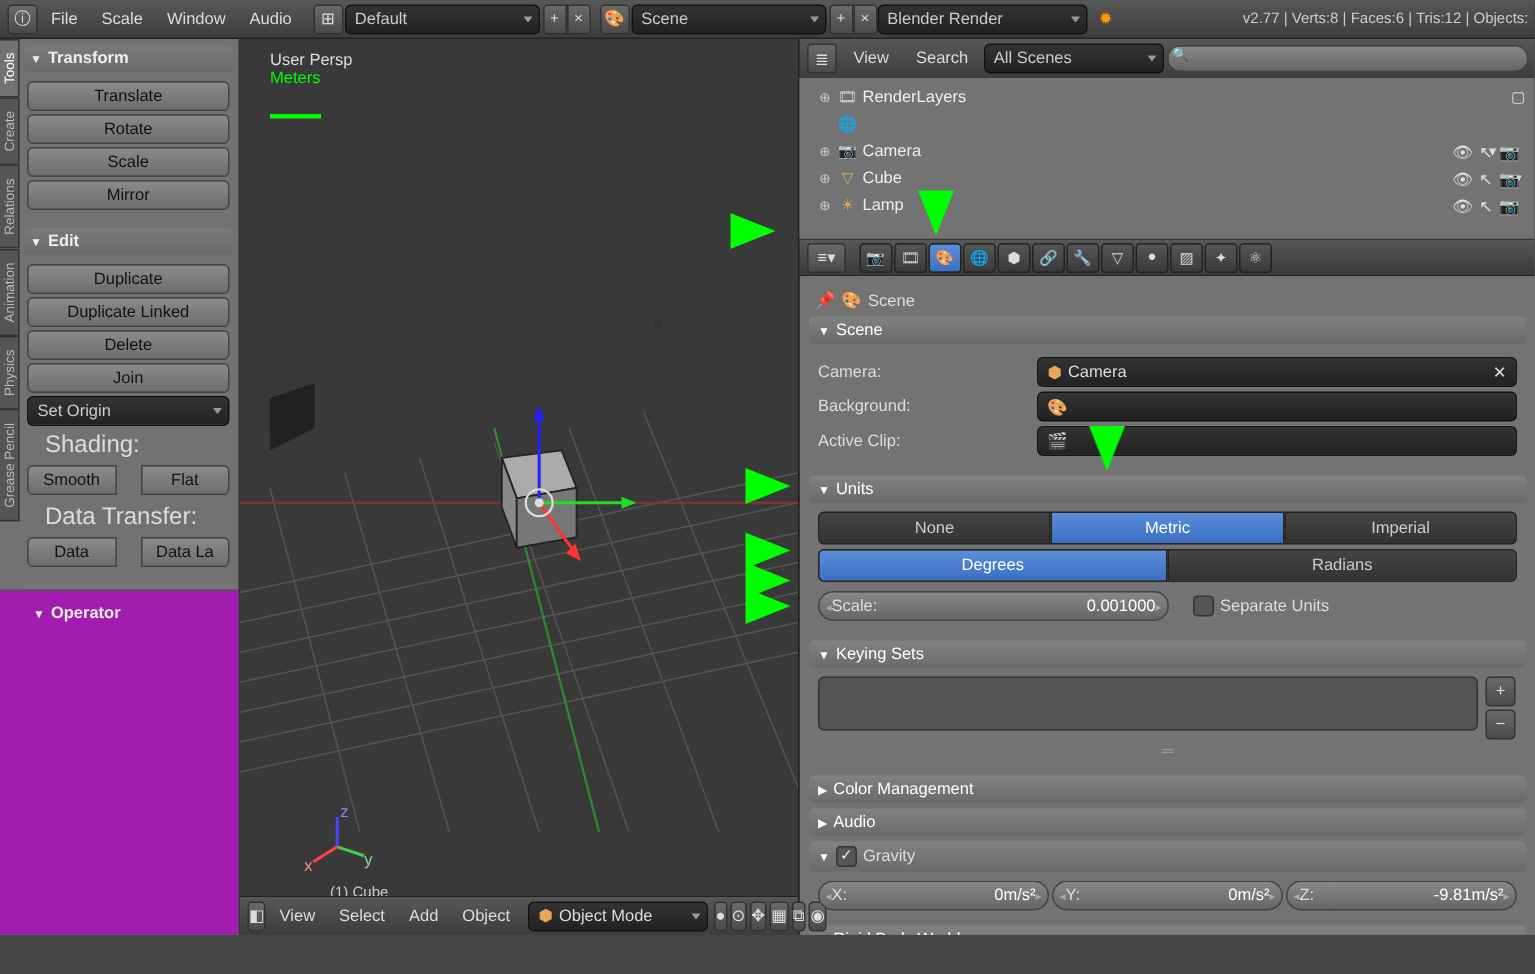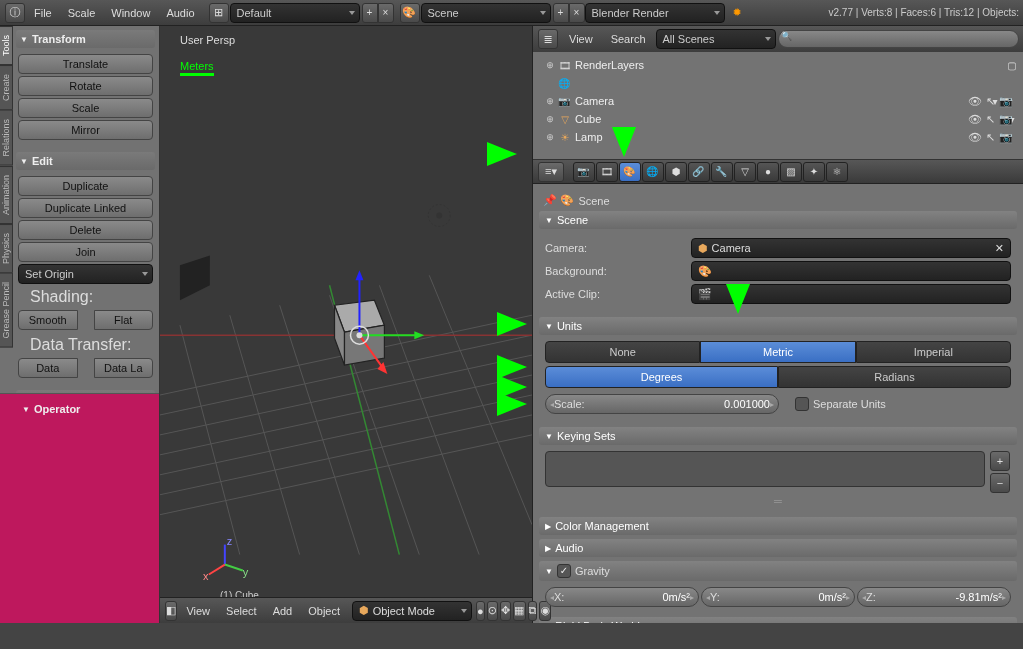--- a/index.html
+++ b/index.html
@@ -25,24 +25,24 @@
 .panel-hdr.collapsed:before{content:"▶"}
 .panel-body{padding:4px 2px}
 .btn{background:linear-gradient(#8a8a8a,#6e6e6e);border:1px solid #444;border-radius:4px;padding:3px 8px;margin:2px 0;cursor:pointer;color:#111;text-align:center;display:block;width:100%}
 .btn-row{display:flex;gap:16px}
 .btn-row .btn{border-radius:0;margin:2px 0}
 .btn-row .btn:first-child{border-radius:4px 0 0 4px}
 .btn-row .btn:last-child{border-radius:0 4px 4px 0}
 .label-sm{color:#ddd;font-size:16px;margin:4px 12px 2px}
 .viewport{flex:1;background:#393939;position:relative;border-right:1px solid #222}
 .vp-text{position:absolute;top:8px;left:20px;color:#ccc;font-size:11px}
-.vp-text .meters{color:#0f0;border-bottom:3px solid #0f0;display:inline-block;margin-top:14px;padding-bottom:1px}
+.vp-text .meters{color:#0f0;border-bottom:3px solid #0f0;display:inline-block;margin-top:0;padding-bottom:18px}
 .vp-footer{position:absolute;bottom:22px;left:60px;color:#ccc;font-size:10px}
 .vp-bar{position:absolute;bottom:0;left:0;right:0;height:26px;background:linear-gradient(#575757,#3d3d3d);display:flex;align-items:center;padding:0 4px;border-top:1px solid #222}
-.op-panel{position:absolute;bottom:0;left:0;width:160px;height:230px;background:#be185d;padding:6px 6px 6px 18px;border-top:1px solid #555}
+.op-panel{position:absolute;bottom:0;left:0;width:160px;height:230px;background:#a21caf;padding:6px 6px 6px 18px;border-top:1px solid #555}
 .right-col{width:490px;display:flex;flex-direction:column;background:#727272}
 .outliner{height:134px;border-bottom:1px solid #333;display:flex;flex-direction:column}
 .outliner-bar{height:26px;background:linear-gradient(#575757,#3d3d3d);display:flex;align-items:center;padding:0 4px;gap:2px}
 .outliner-tree{flex:1;background:#737373;overflow:hidden;padding:4px;position:relative}
 .tree-row{display:flex;align-items:center;height:18px;padding-left:8px;gap:3px;position:relative}
 .tree-row .exp{width:10px;text-align:center;color:#ccc;font-size:9px}
 .tree-row .ic{width:14px;height:14px;display:flex;align-items:center;justify-content:center;font-size:10px}
 .tree-row .nm{flex:1;color:#eee}
 .eye-icons{position:absolute;right:6px;display:flex;gap:4px}
 .props{flex:1;display:flex;flex-direction:column;overflow:hidden}

